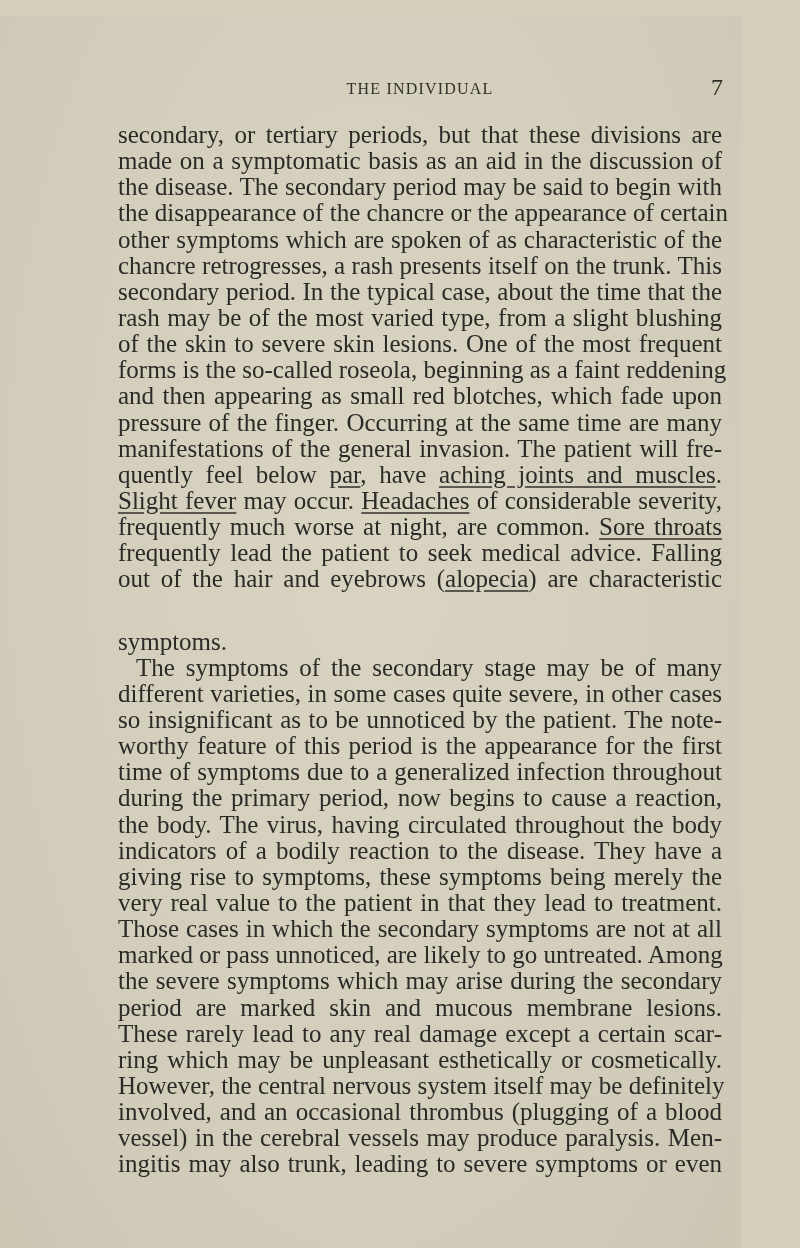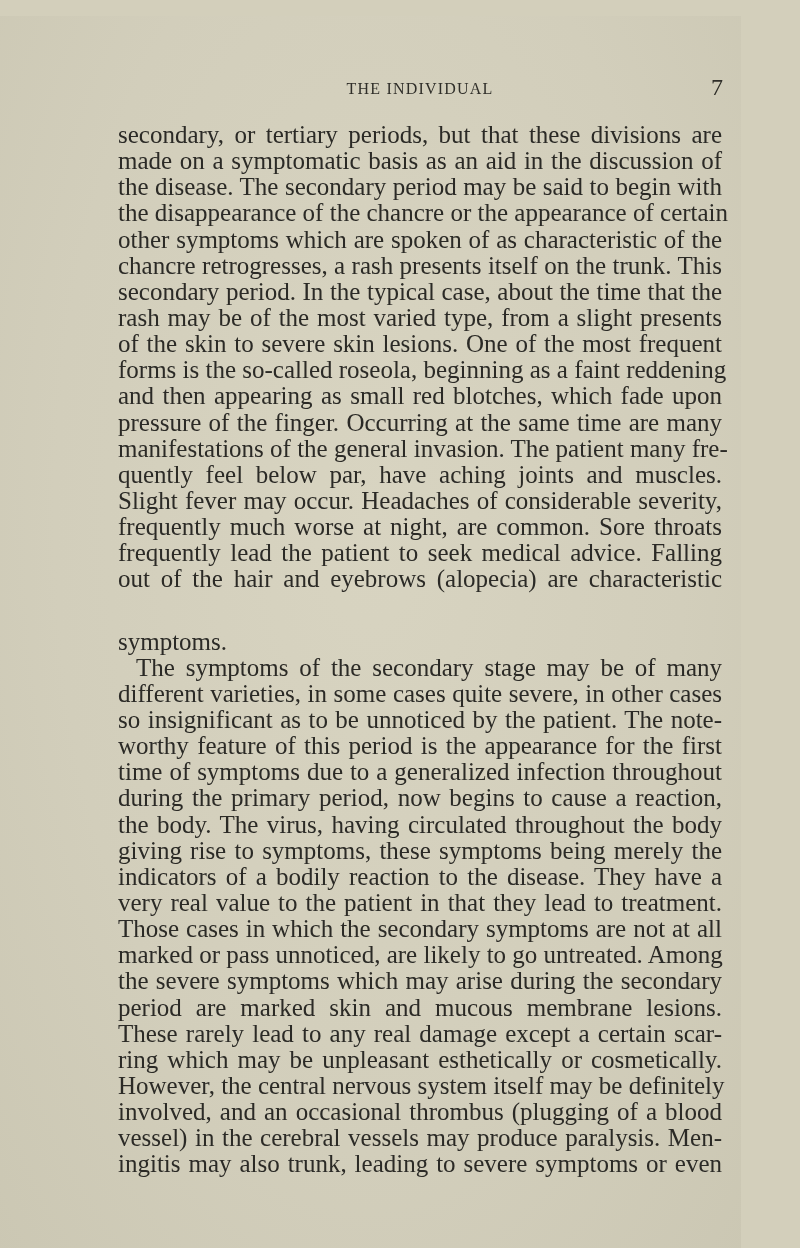--- a/index.html
+++ b/index.html
@@ -31,60 +31,60 @@
     .line {
       height: 26.15px; line-height: 26.15px;
       font-size: 25px;
       text-align: justify;
       text-align-last: justify;
       white-space: nowrap;
       overflow: visible;
     }
     .line.last { text-align-last: left; margin-top: 36px; }
     .line.indent { padding-left: 18px; }
-    .ul { text-decoration-color: #5a5850; text-underline-offset: 3px; }
+    .ul { text-decoration: underline; text-decoration-color: #5a5850; text-underline-offset: 3px; }
     .seg { display: inline; }
   </style>
 </head>
 <body>
 
 <div class="page">
   <div class="running-head">
     <div class="running-title">THE INDIVIDUAL</div>
     <div class="page-number">7</div>
   </div>
   <div class="body-text" id="body-text">
       <div class="line"><span class="seg">secondary, or tertiary periods, but that these divisions are</span></div>
       <div class="line"><span class="seg">made on a symptomatic basis as an aid in the discussion of</span></div>
       <div class="line"><span class="seg">the disease.  The secondary period may be said to begin with</span></div>
       <div class="line"><span class="seg">the disappearance of the chancre or the appearance of certain</span></div>
       <div class="line"><span class="seg">other symptoms which are spoken of as characteristic of the</span></div>
       <div class="line"><span class="seg">chancre retrogresses, a rash presents itself on the trunk.  This</span></div>
       <div class="line"><span class="seg">secondary period.  In the typical case, about the time that the</span></div>
-      <div class="line"><span class="seg">rash may be of the most varied type, from a slight presents</span></div>
+      <div class="line"><span class="seg">rash may be of the most varied type, from a slight blushing</span></div>
       <div class="line"><span class="seg">of the skin to severe skin lesions.  One of the most frequent</span></div>
       <div class="line"><span class="seg">forms is the so-called roseola, beginning as a faint reddening</span></div>
       <div class="line"><span class="seg">and then appearing as small red blotches, which fade upon</span></div>
       <div class="line"><span class="seg">pressure of the finger.  Occurring at the same time are many</span></div>
-      <div class="line"><span class="seg">manifestations of the general invasion.  The patient many fre-</span></div>
+      <div class="line"><span class="seg">manifestations of the general invasion.  The patient will fre-</span></div>
       <div class="line"><span class="seg">quently feel below </span><span class="seg ul">par</span><span class="seg">, have </span><span class="seg ul">aching joints and muscles</span><span class="seg">.</span></div>
       <div class="line"><span class="seg ul">Slight fever</span><span class="seg"> may occur.  </span><span class="seg ul">Headaches</span><span class="seg"> of considerable severity,</span></div>
       <div class="line"><span class="seg">frequently much worse at night, are common.  </span><span class="seg ul">Sore throats</span></div>
       <div class="line"><span class="seg">frequently lead the patient to seek medical advice.  Falling</span></div>
       <div class="line"><span class="seg">out of the hair and eyebrows (</span><span class="seg ul">alopecia</span><span class="seg">) are characteristic</span></div>
       <div class="line last"><span class="seg">symptoms.</span></div>
       <div class="line indent"><span class="seg">The symptoms of the secondary stage may be of many</span></div>
       <div class="line"><span class="seg">different varieties, in some cases quite severe, in other cases</span></div>
       <div class="line"><span class="seg">so insignificant as to be unnoticed by the patient.  The note-</span></div>
       <div class="line"><span class="seg">worthy feature of this period is the appearance for the first</span></div>
       <div class="line"><span class="seg">time of symptoms due to a generalized infection throughout</span></div>
       <div class="line"><span class="seg">during the primary period, now begins to cause a reaction,</span></div>
       <div class="line"><span class="seg">the body.  The virus, having circulated throughout the body</span></div>
+      <div class="line"><span class="seg">indicators of a bodily reaction to the disease.  They have a</span></div>
       <div class="line"><span class="seg">giving rise to symptoms, these symptoms being merely the</span></div>
-      <div class="line"><span class="seg">indicators of a bodily reaction to the disease.  They have a</span></div>
       <div class="line"><span class="seg">very real value to the patient in that they lead to treatment.</span></div>
       <div class="line"><span class="seg">Those cases in which the secondary symptoms are not at all</span></div>
       <div class="line"><span class="seg">marked or pass unnoticed, are likely to go untreated.  Among</span></div>
       <div class="line"><span class="seg">the severe symptoms which may arise during the secondary</span></div>
       <div class="line"><span class="seg">period are marked skin and mucous membrane lesions.</span></div>
       <div class="line"><span class="seg">These rarely lead to any real damage except a certain scar-</span></div>
       <div class="line"><span class="seg">ring which may be unpleasant esthetically or cosmetically.</span></div>
       <div class="line"><span class="seg">However, the central nervous system itself may be definitely</span></div>
       <div class="line"><span class="seg">involved, and an occasional thrombus (plugging of a blood</span></div>
       <div class="line"><span class="seg">vessel) in the cerebral vessels may produce paralysis.  Men-</span></div>

